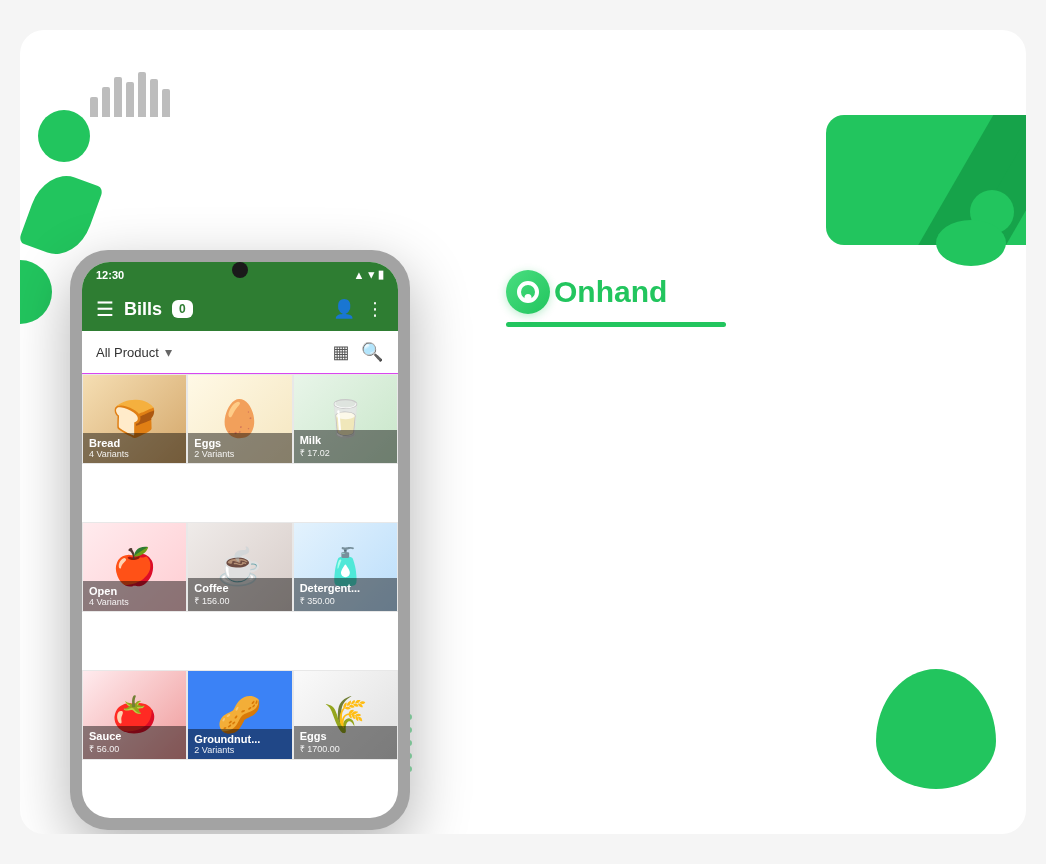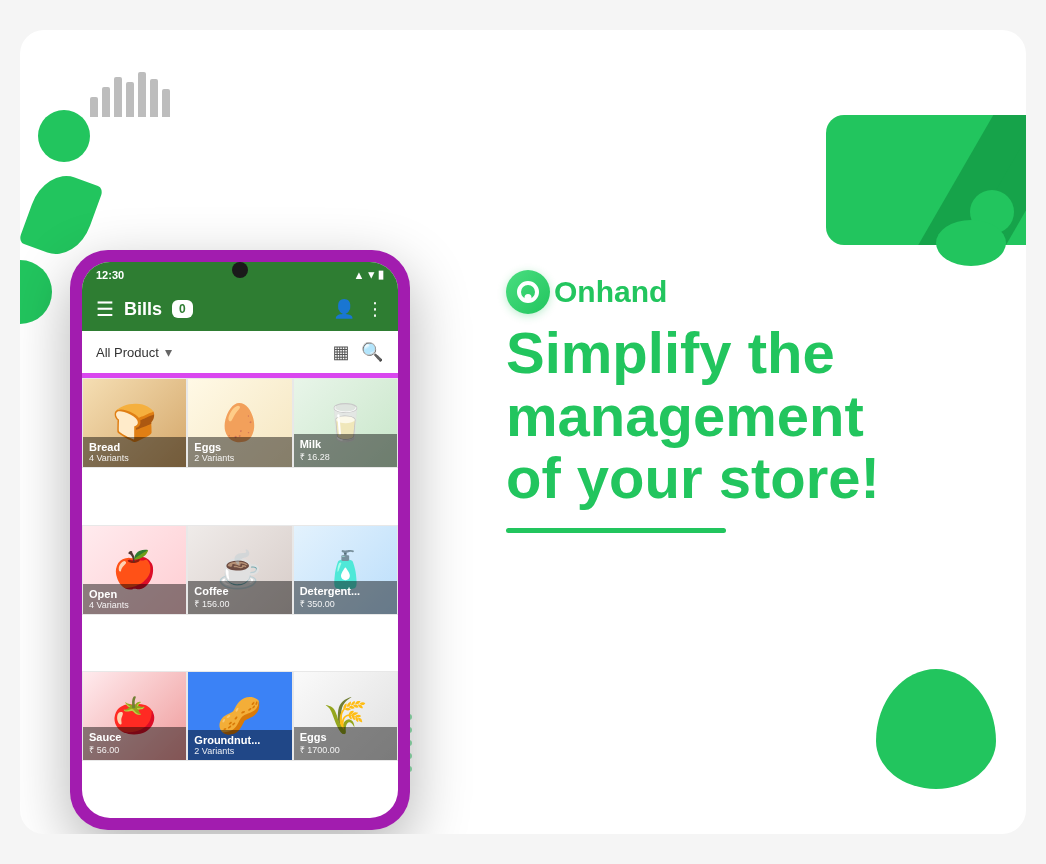--- a/index.html
+++ b/index.html
@@ -156,21 +156,21 @@
     
     .phone-container {
       position: absolute;
       left: 50px;
       top: 220px;
       z-index: 20;
     }
     .phone {
       width: 340px;
       height: 580px;
-      background: #a21caf;
+      background: #a3a3a3;
       border-radius: 38px;
       padding: 12px;
       box-shadow: 0 20px 60px rgba(0,0,0,0.3);
       position: relative;
     }
     .phone-notch {
       position: absolute;
       top: 12px;
       left: 50%;
       transform: translateX(-50%);
@@ -271,21 +271,21 @@
       font-weight: 700;
     }
 
     
     .filter-bar {
       background: #fff;
       display: flex;
       align-items: center;
       justify-content: space-between;
       padding: 10px 14px;
-      border-bottom: 5px solid #d946ef;
+      border-bottom: 1px solid #d946ef;
     }
     .dropdown-wrap {
       display: flex;
       align-items: center;
       gap: 6px;
       font-size: 13px;
       color: #333;
     }
     .dropdown-arrow {
       font-size: 14px;
@@ -561,21 +561,21 @@
               <div class="product-sub">2 Variants</div>
             </div>
           </div>
 
           <div class="product-cell">
             <div class="product-img-area img-milk">
               <span class="food-emoji">🥛</span>
             </div>
             <div class="product-label">
               <div class="product-name">Milk</div>
-              <div class="product-sub">₹ 16.28</div>
+              <div class="product-sub">₹ 17.02</div>
             </div>
           </div>
 
           <div class="product-cell">
             <div class="product-img-area img-apple">
               <span class="food-emoji">🍎</span>
             </div>
             <div class="product-label">
               <div class="product-name">Open</div>
               <div class="product-sub">4 Variants</div>
@@ -638,21 +638,16 @@
     </div>
   </div>
 
   <div class="right-content">
     <div class="brand-row onhand-logo">
       <div class="logo-circle">
         <div class="logo-o"></div>
       </div>
       <span class="brand-name">Onhand</span>
     </div>
-    <div class="tagline">
-      <span>Simplify the</span><br>
-      <span>management</span><br>
-      <span>of your store!</span>
-    </div>
     <div class="tagline-underline"></div>
   </div>
 
 </div>
 
 </body></html>

